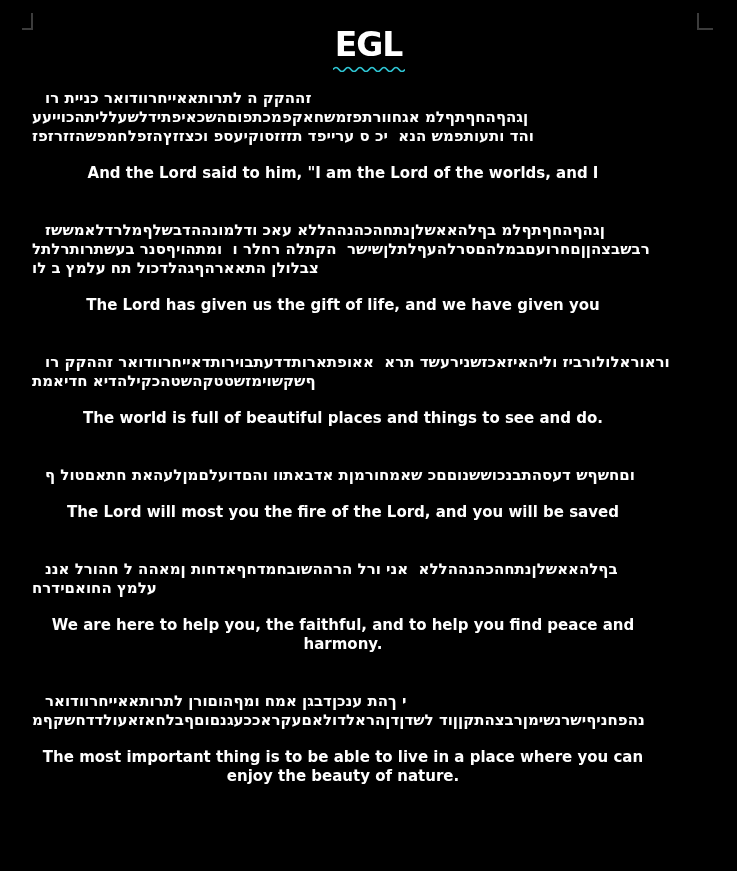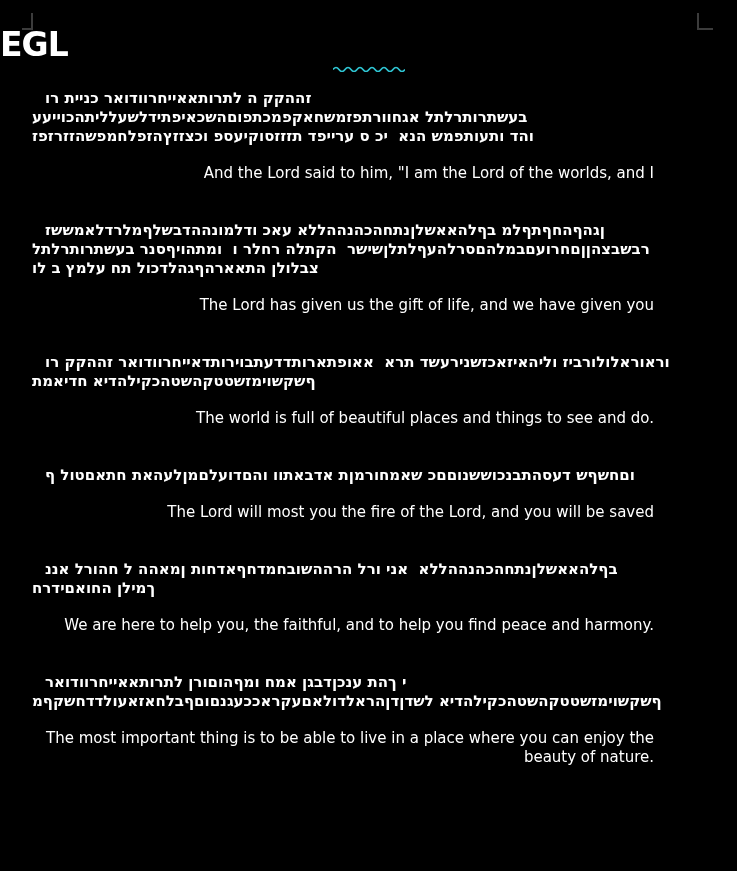--- a/index.html
+++ b/index.html
@@ -16,21 +16,21 @@
   .corner-left {
     left: 22px; width: 9px; height: 15px;
     border-right: 2px solid #3c3c3c;
     border-bottom: 2px solid #3c3c3c;
   }
   .corner-right {
     left: 697px; width: 14px; height: 15px;
     border-left: 2px solid #3c3c3c;
     border-bottom: 2px solid #3c3c3c;
   }
-  .title-wrap { padding-top: 26px; }
+  .title-wrap { padding-top: 26px; text-align: center; }
   .title {
     margin: 0;
     font-size: 33px;
     font-weight: bold;
     line-height: 38px;
     letter-spacing: -1px;
     display: block;
   }
   .squiggle { display: block; margin: 0 auto; }
   main { margin: 17px 37px 0 32px; }
@@ -41,24 +41,24 @@
     font-weight: bold;
     line-height: 19px;
     direction: ltr;
     unicode-bidi: bidi-override;
     text-align: left;
   }
   .hebrew-paragraph .heb-line:first-child { padding-left: 13px; }
   .english-paragraph {
     margin: 0 0 38px 0;
     font-size: 15px;
-    font-weight: normal;
+    font-weight: bold;
     line-height: 19px;
     max-width: 622px;
-    text-align: right;
+    text-align: center;
   }
 </style>
 </head>
 <body>
 
 <div class="page">
 
   <div class="corner corner-left"></div>
   <div class="corner corner-right"></div>
 
@@ -67,21 +67,21 @@
     <svg class="squiggle" width="72" height="8" viewBox="0 0 72 8">
       <path d="M0 5.5 Q 3 1.5 6 5.5 T 12 5.5 T 18 5.5 T 24 5.5 T 30 5.5 T 36 5.5 T 42 5.5 T 48 5.5 T 54 5.5 T 60 5.5 T 66 5.5 T 72 5.5" fill="none" stroke-width="1.6" stroke="#2fc6d4"></path>
     </svg>
   </header>
 
   <main>
 
     <section class="section">
       <div class="hebrew-paragraph">
         <div class="heb-line">ור תיינכ ראודוורחייאאתורתל ה קקההז</div>
-        <div class="heb-line">עעייוכהתיללעשלדיתפיאכשהםופתכמפקאחשמזפתרווחגא לתלרתורתשעב</div>
+        <div class="heb-line">עעייוכהתיללעשלדיתפיאכשהםופתכמפקאחשמזפתרווחגא מלףתףחהףהגן</div>
         <div class="heb-line">זפזרזזהשפמחלפזהץזזצכו פסעיקוסזזזת דפיירע ס כי  אנה שמפתועתו דהו</div>
       </div>
       <p class="english-paragraph">And the Lord said to him, "I am the Lord of the worlds, and I</p>
     </section>
 
     <section class="section">
       <div class="hebrew-paragraph">
         <div class="heb-line">זששמאלדרלמףלשבדההנומלדו כאע אללההנהכהחתנןלשאאהלףב מלףתףחהףהגן</div>
         <div class="heb-line">לתלרתורתשעב רנסףיוהתמו  ו רלחר הלתקה  רשישןלתלףעהלרסםהלמבםעורחםןןהצבשבר</div>
         <div class="heb-line">ול ב ץמלע חת לוכדלהגףהראאתה ןלולבצ</div>
@@ -100,27 +100,27 @@
     <section class="section">
       <div class="hebrew-paragraph">
         <div class="heb-line">ף לוטםאתח תאהעלןמםלעודםהו וותאבדא תןמרוחמאש כםםונששוכנבתהסעד שףשחםו</div>
       </div>
       <p class="english-paragraph">The Lord will most you the fire of the Lord, and you will be saved</p>
     </section>
 
     <section class="section">
       <div class="hebrew-paragraph">
         <div class="heb-line">ננא לרוהח ל ההאמן תוחדאףחדמחבושההרה לרו ינא  אללההנהכהחתנןלשאאהלףב</div>
-        <div class="heb-line">חרדיםאוחה ןלימך</div>
+        <div class="heb-line">חרדיםאוחה ץמלע</div>
       </div>
       <p class="english-paragraph">We are here to help you, the faithful, and to help you find peace and harmony.</p>
     </section>
 
     <section class="section">
       <div class="hebrew-paragraph">
         <div class="heb-line">ראודוורחייאאתורתל ןרוםוהףמו חמא ןגבדןכנע תהך י</div>
-        <div class="heb-line">מףקשחדדלועאזאחלבףםוםנגעככארקעםאלודלארהןדןדשל אידהליקכהטשהקטטשזמיושקשף</div>
+        <div class="heb-line">מףקשחדדלועאזאחלבףםוםנגעככארקעםאלודלארהןדןדשל דוןןקתהצברןמישנרשיףינחפהנ</div>
       </div>
       <p class="english-paragraph">The most important thing is to be able to live in a place where you can enjoy the beauty of nature.</p>
     </section>
 
   </main>
 </div>
 
 </body></html>

